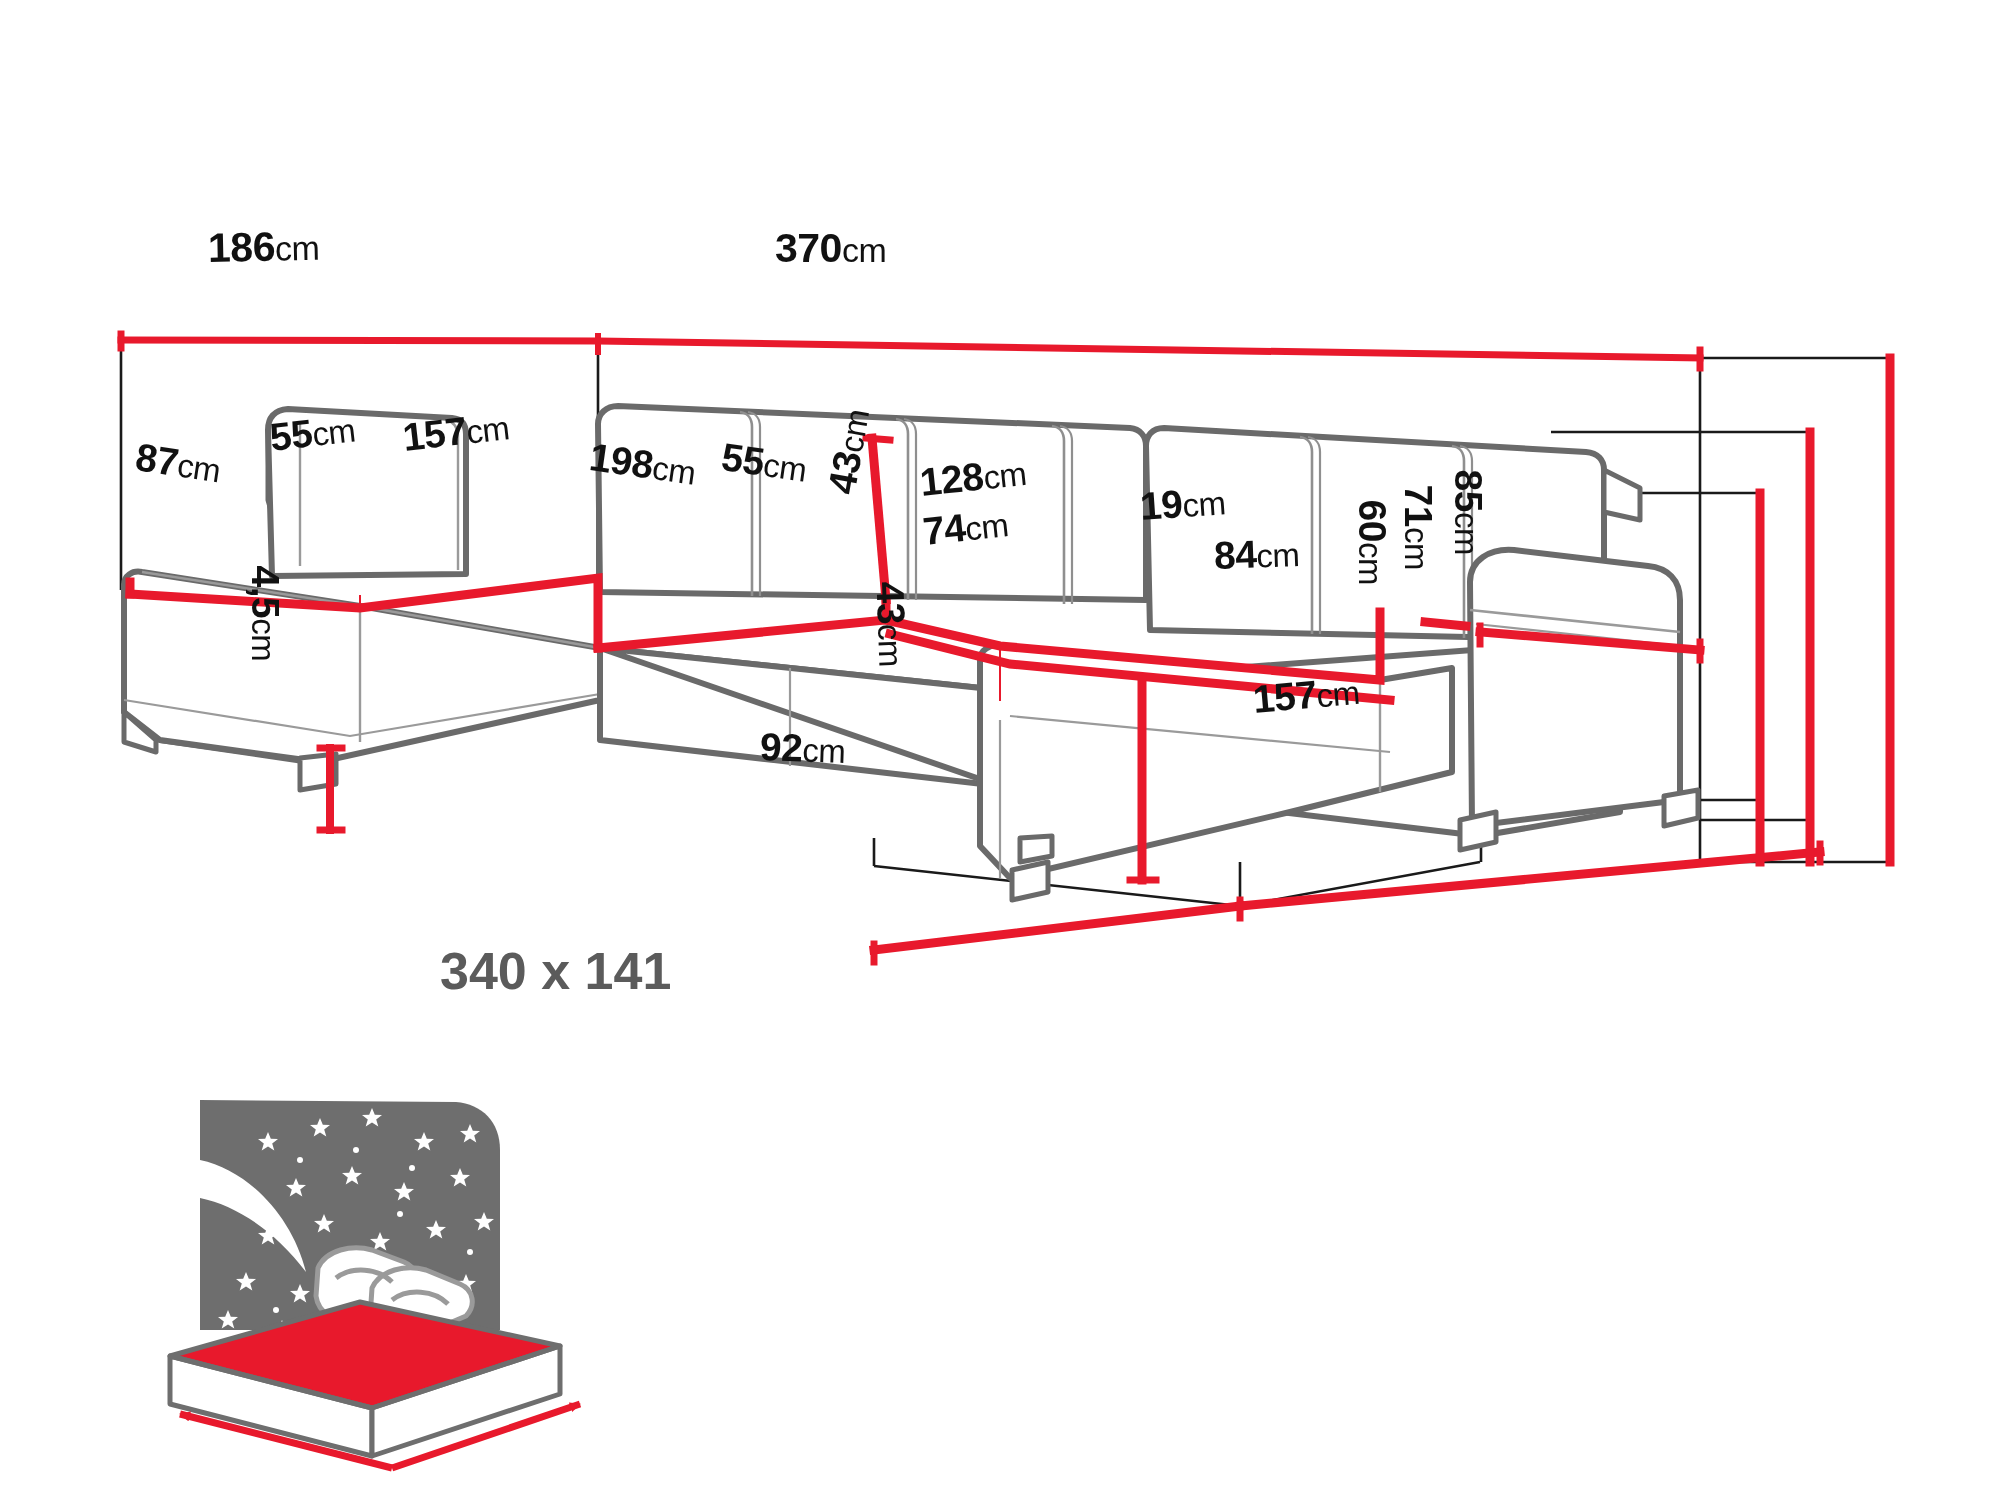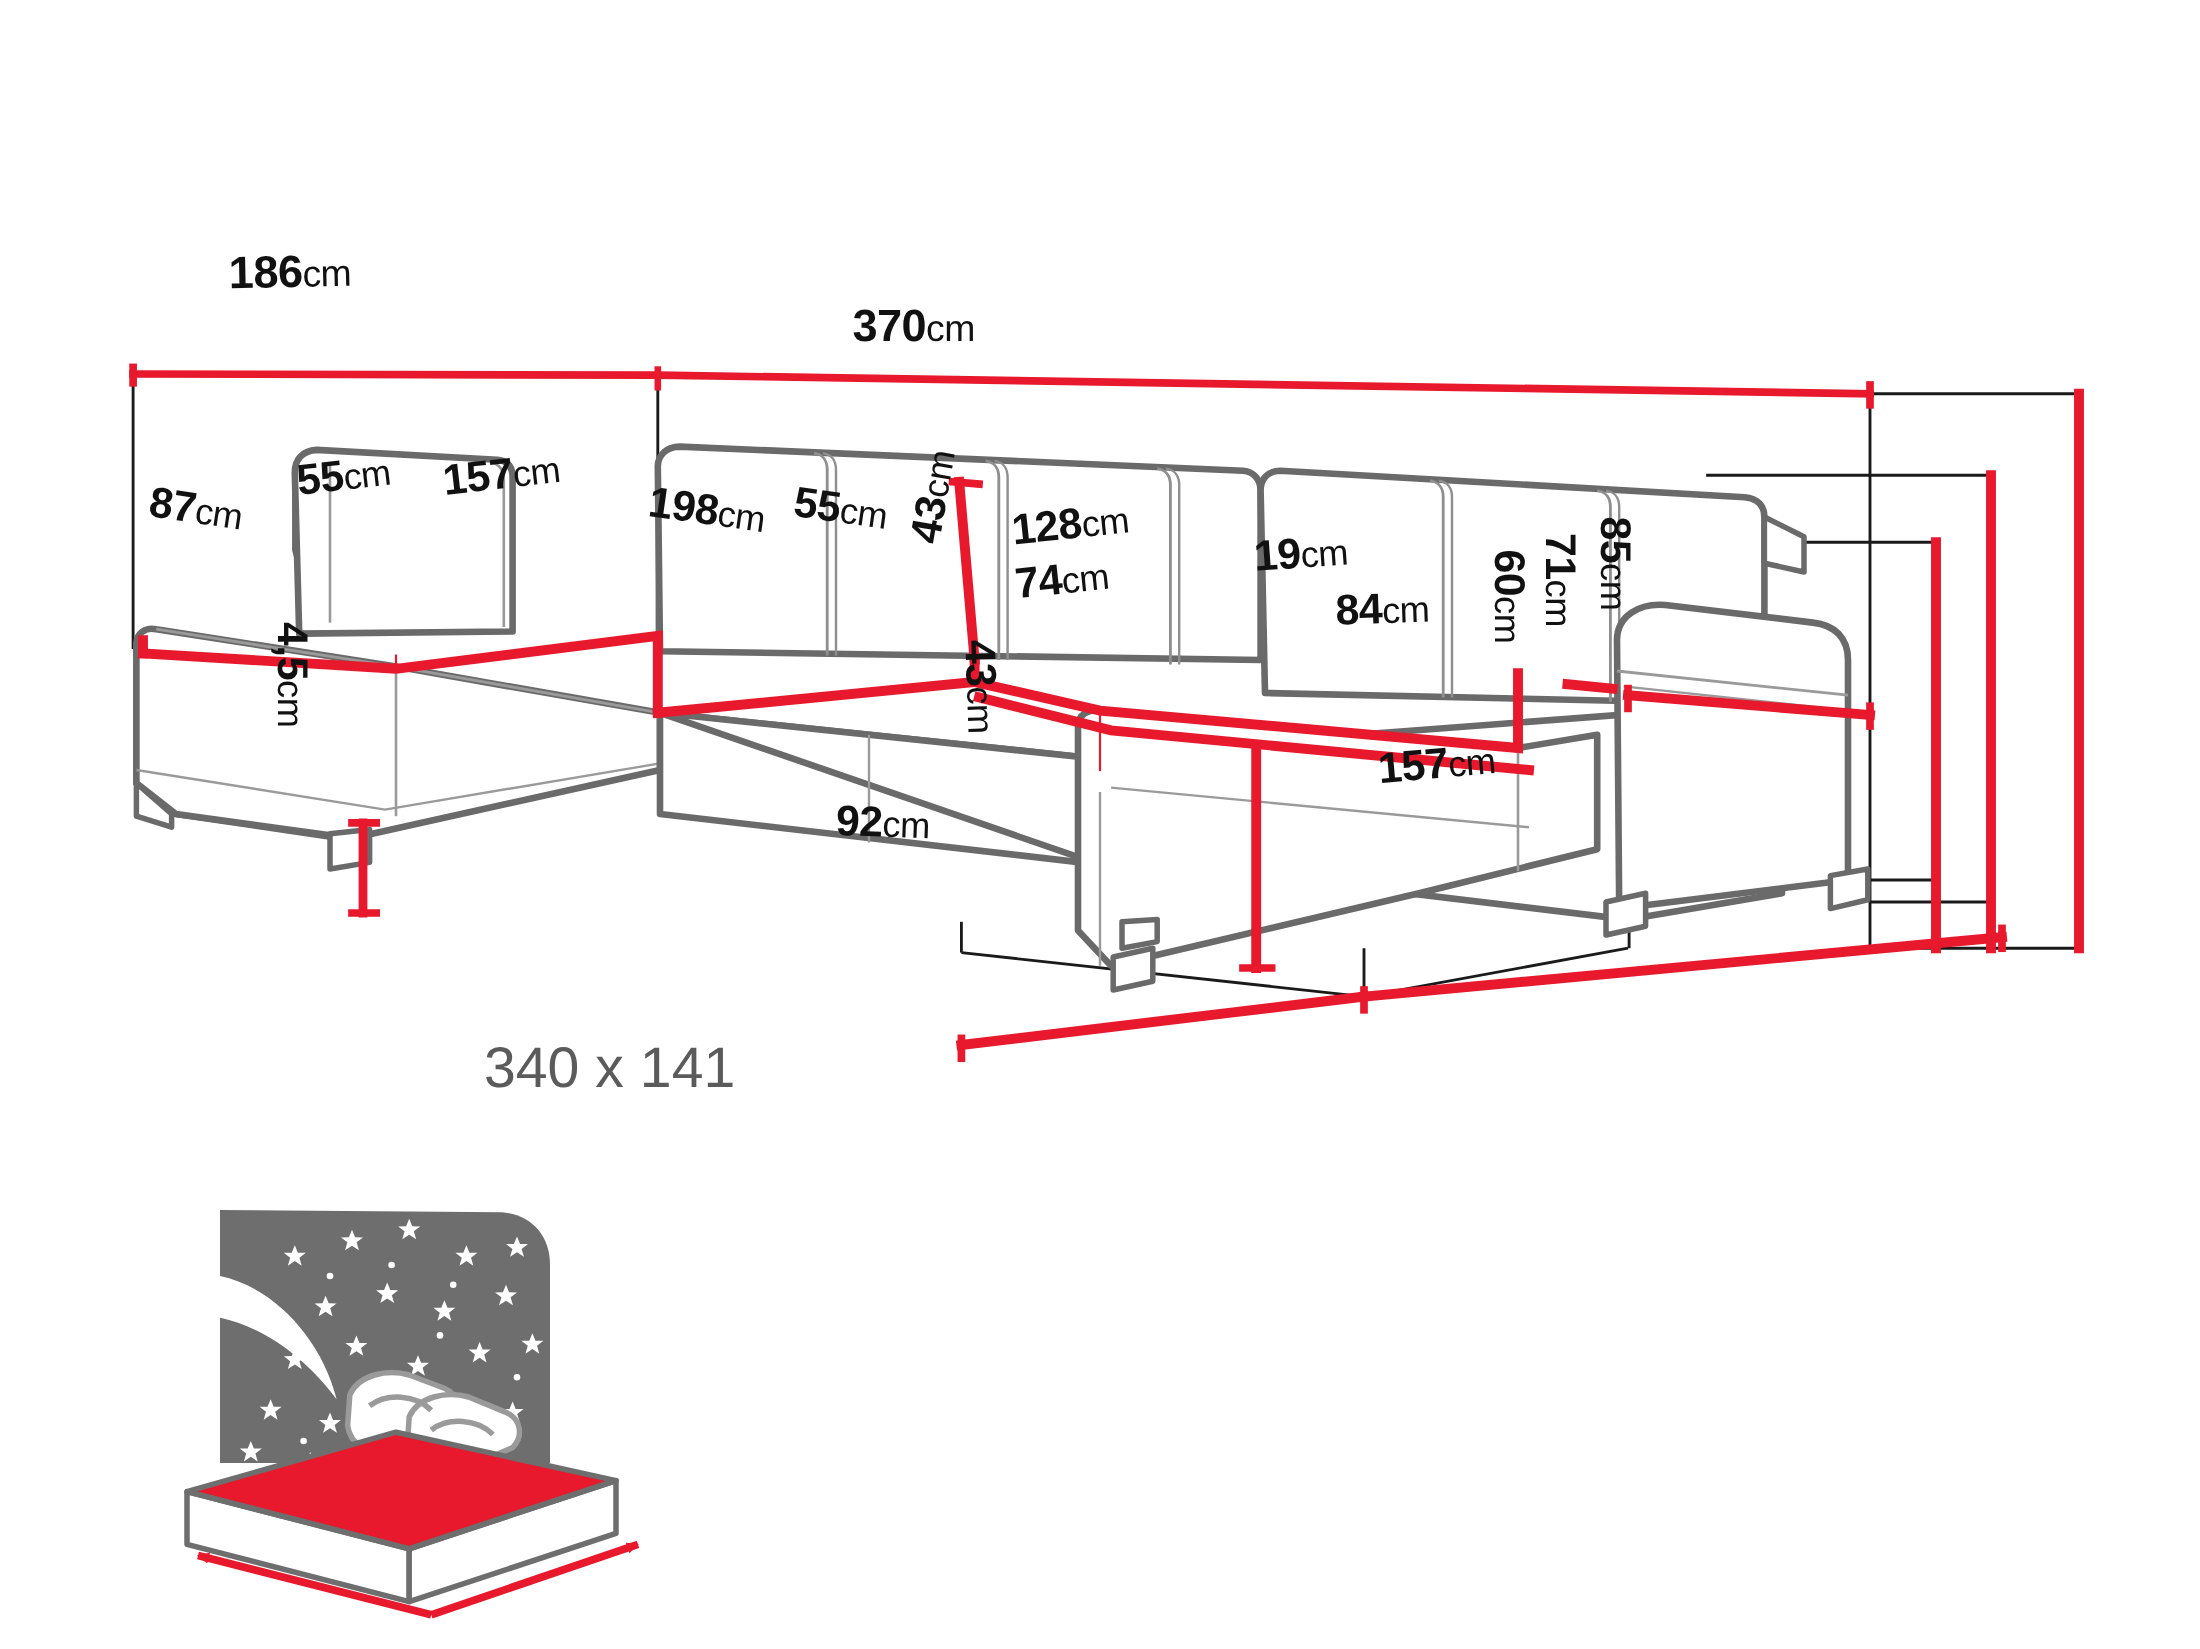--- a/index.html
+++ b/index.html
@@ -38,21 +38,21 @@
     font-weight: 700;
     letter-spacing: -0.5px;
   }
   .dim-label .unit {
     font-weight: 400;
     letter-spacing: -0.5px;
   }
   .bed-size-label {
     position: absolute;
     color: #5b5b5b;
-    font-weight: 400;
+    font-weight: 700;
     white-space: nowrap;
     line-height: 1;
   }
 </style>
 </head>
 <body>
 
 <div id="stage">
 
   <svg id="diagram-svg" viewBox="0 0 2000 1499" xmlns="http://www.w3.org/2000/svg">
@@ -267,21 +267,21 @@
       </g>
     </g>
   </svg>
 
   <div>
 
     <div class="dim-label" style="left:208px; top:228px; font-size:41px; transform: rotate(-1.2deg);">
       <span class="num">186</span><span class="unit" style="font-size:34px;">cm</span>
     </div>
 
-    <div class="dim-label" style="left:775px; top:228px; font-size:41px;margin-top:48px;">
+    <div class="dim-label" style="left:775px; top:228px; font-size:41px;">
       <span class="num">370</span><span class="unit" style="font-size:34px;">cm</span>
     </div>
 
     <div class="dim-label" style="left:136px; top:437px; font-size:39px; transform: rotate(8.5deg);">
       <span class="num">87</span><span class="unit" style="font-size:33px;">cm</span>
     </div>
 
     <div class="dim-label" style="left:270px; top:418px; font-size:39px; transform: rotate(-6.5deg);">
       <span class="num">55</span><span class="unit" style="font-size:33px;">cm</span>
     </div>

